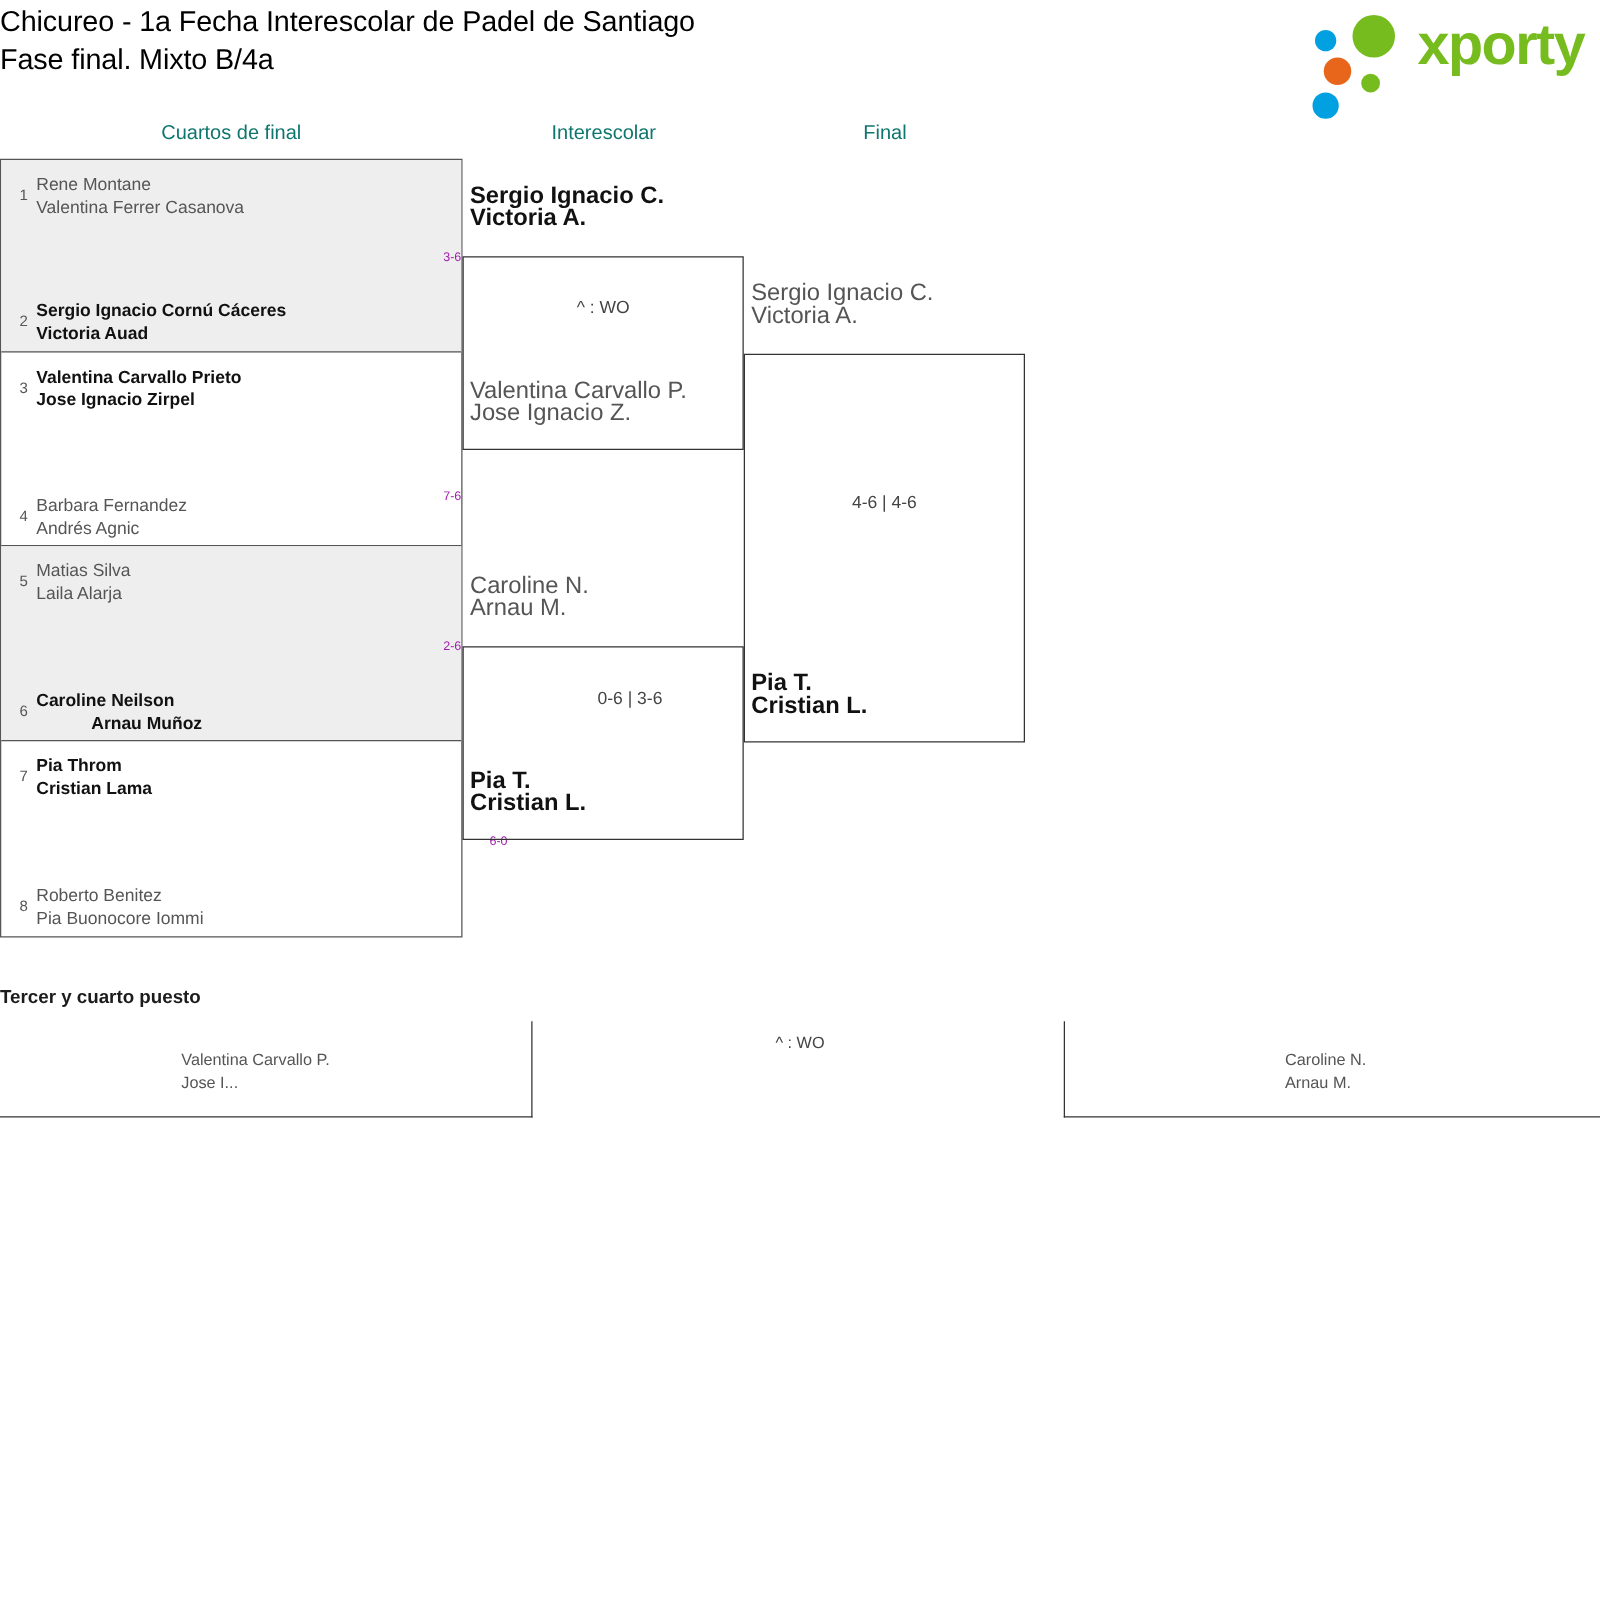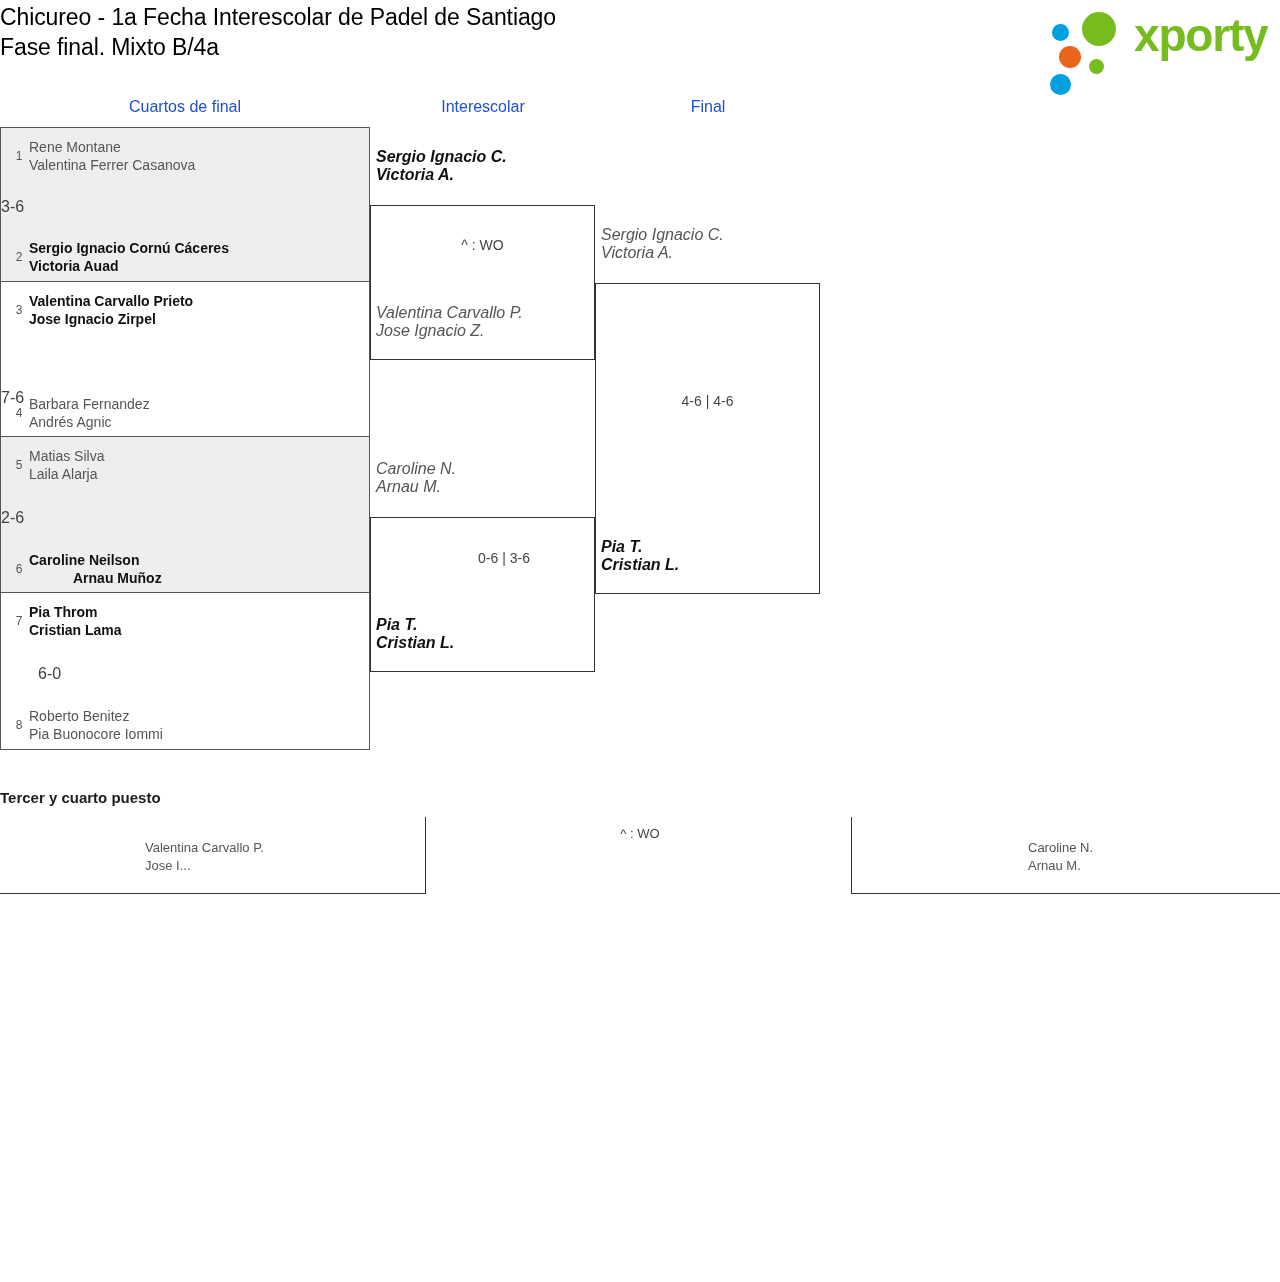--- a/index.html
+++ b/index.html
@@ -40,21 +40,21 @@
     line-height: 58px;
   }
   .dot { position: absolute; border-radius: 50%; }
 
   
   .round-header {
     position: absolute;
     top: 96px;
     font-size: 16px;
     font-weight: 400;
-    color: #1d4ed8;
+    color: #0f766e;
     text-align: center;
     line-height: 22px;
   }
 
   
   .qf-column {
     position: absolute;
     left: 0px; top: 127px;
     width: 370px; height: 623px;
     border: 1px solid #555555;
@@ -85,38 +85,37 @@
     position: absolute;
     left: 18px; top: 0px;
     font-size: 14px;
     color: #555555;
   }
   .names.winner { color: #111111; font-weight: 700; }
 
   .score {
     position: absolute;
     width: 100%;
-    text-align: left;
-    font-size: 16px;
-    color: #404040;
+    text-align: right;
+    font-size: 10px;
+    color: #a21caf;
     line-height: 18px;
   }
 
   .box {
     position: absolute;
     border: 1px solid #333333;
     background: transparent;
   }
   .box-label {
     position: absolute;
-    font-size: 16px;
+    font-size: 19px;
     line-height: 18px;
     color: #555555;
     white-space: pre-line;
-    font-style: italic;
   }
   .box-label.winner { color: #111111; font-weight: 700; }
   .box-score {
     position: absolute;
     font-size: 14px;
     line-height: 18px;
     color: #444444;
     text-align: center;
   }
 

